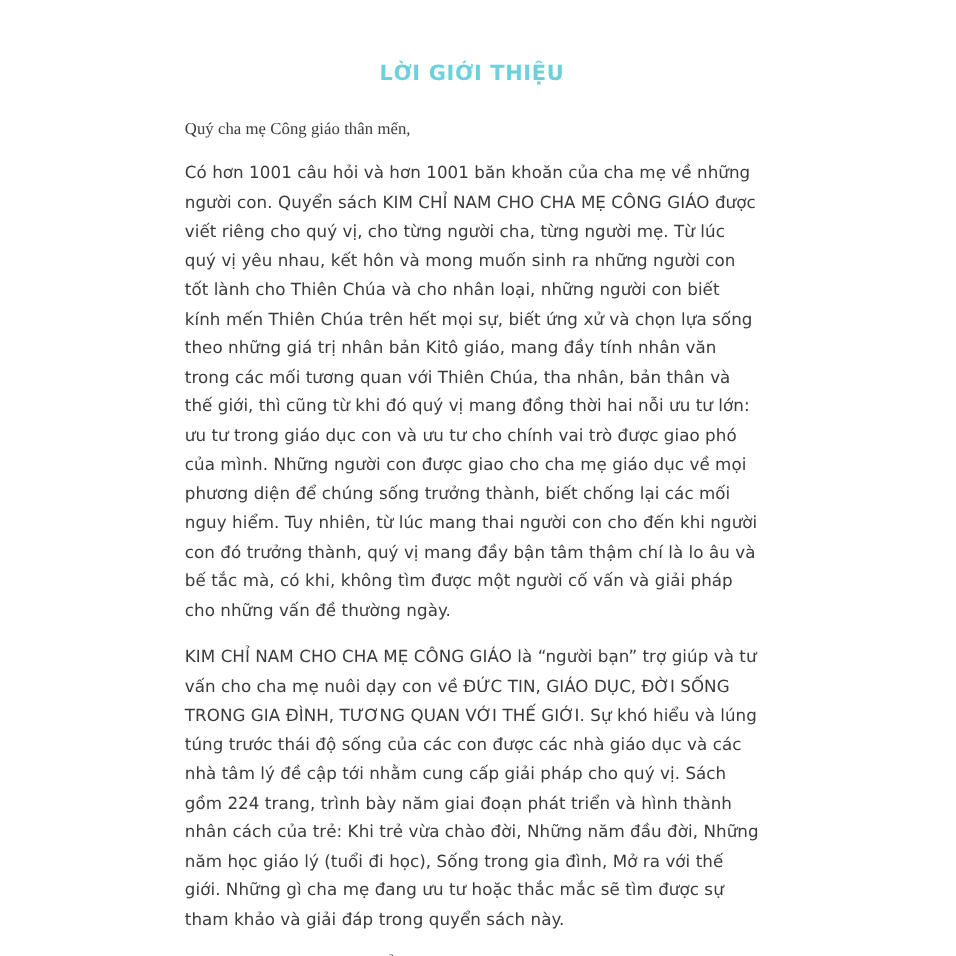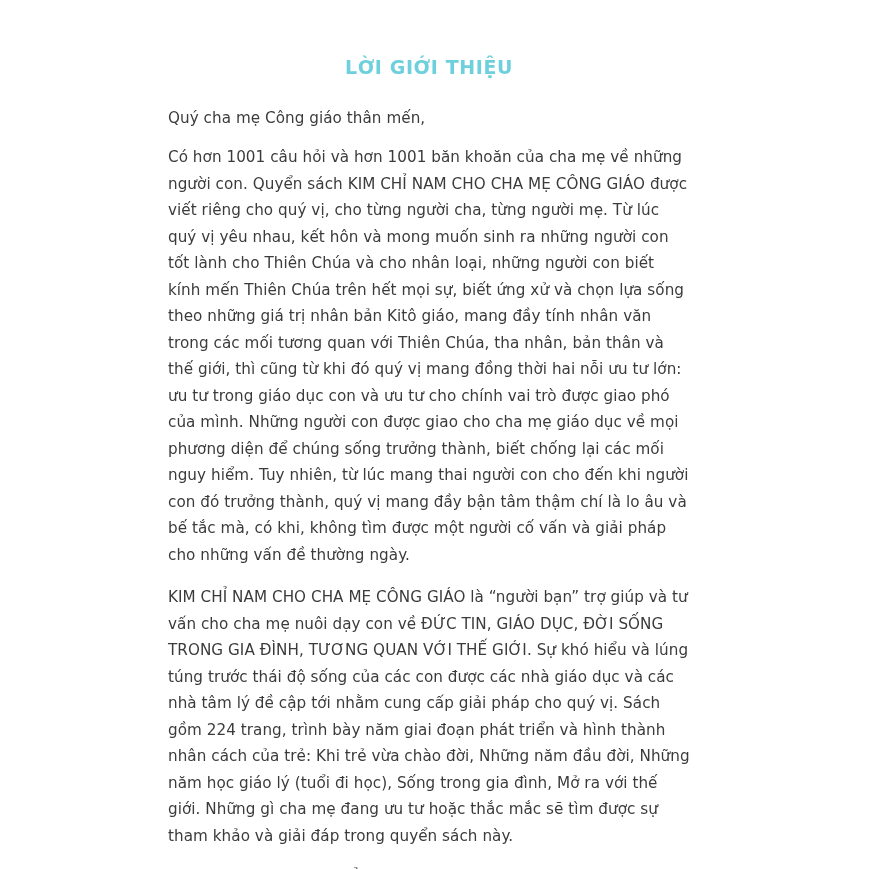--- a/index.html
+++ b/index.html
@@ -41,20 +41,21 @@
     font-family: "DejaVu Sans", sans-serif;
     font-size: 15.2px;
     line-height: 26.5px;
     color: #3b3b3b;
     margin: 0 0 11px 0;
     text-align: left;
     letter-spacing: 0.05px;
   }
   .para.greeting {
     margin-bottom: 13px;
+    font-family: Liberation Serif, serif;
   }
   .para.block-gap {
     margin-top: 16px;
   }
 </style>
 </head>
 <body>
 
 <div class="page">
   <div class="content">

